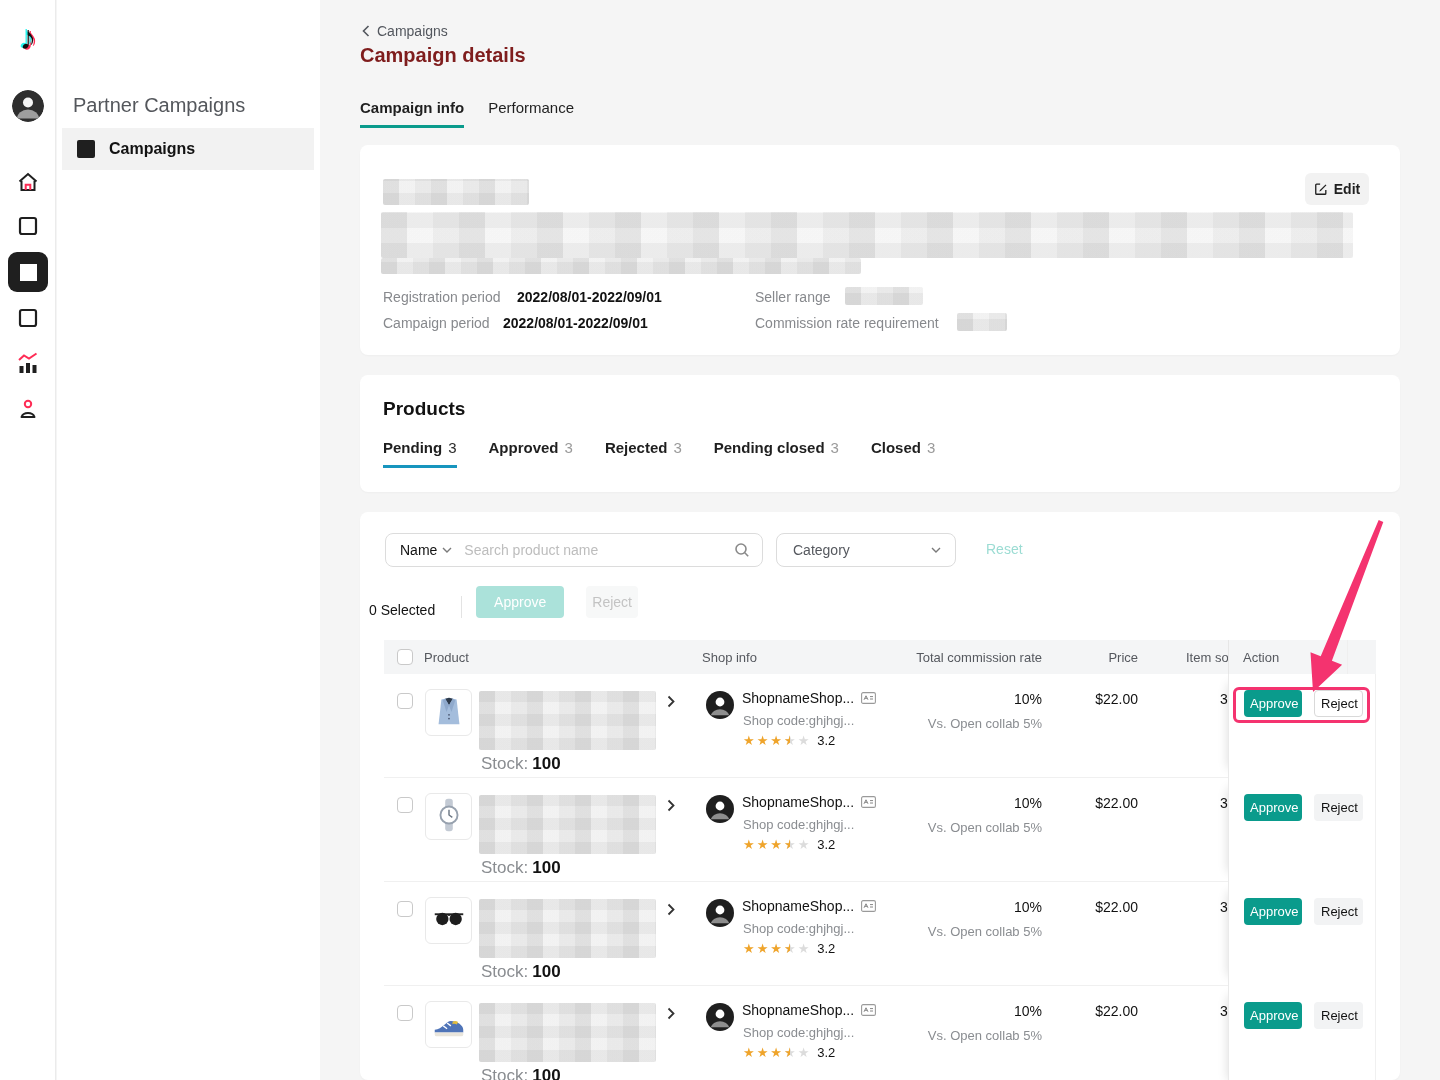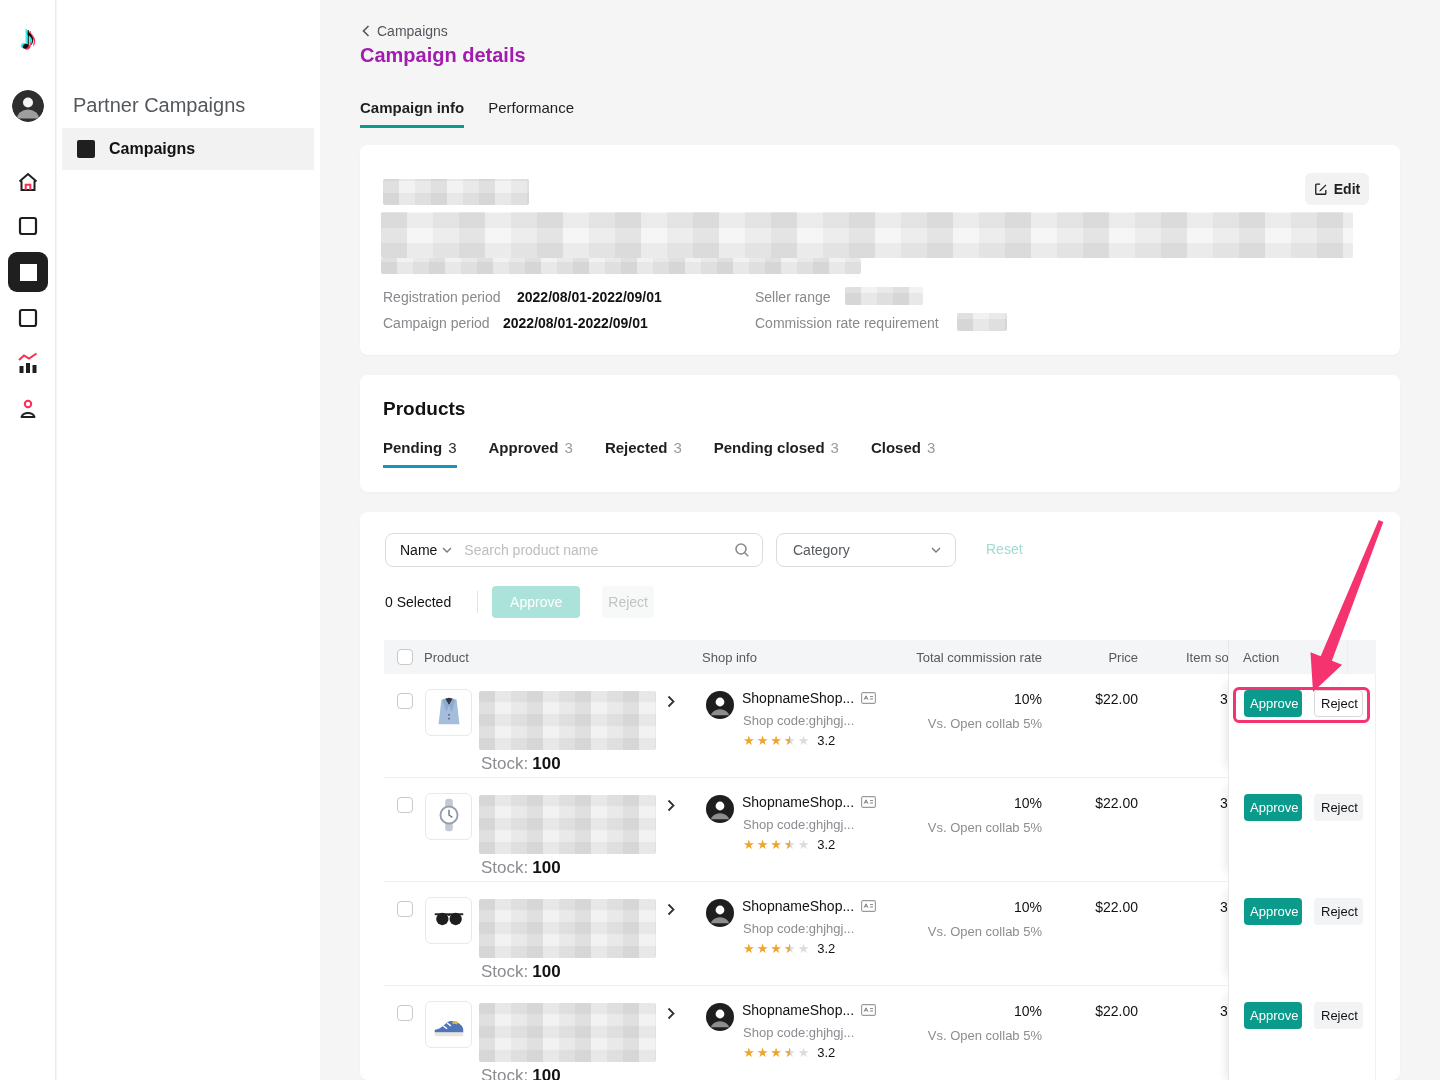--- a/index.html
+++ b/index.html
@@ -21,21 +21,21 @@
   .sidebar .stitle{position:absolute;left:16px;top:94px;font-size:20px;font-weight:500;color:#54575C;}
   .side-item{position:absolute;left:5px;top:128px;width:252px;height:42px;background:#F2F2F2;
              display:flex;align-items:center;gap:14px;padding-left:15px;cursor:pointer;}
   .side-item .sq{width:18px;height:18px;background:#1F1F1F;border-radius:2px;flex:0 0 auto;}
   .side-item .lbl{font-size:16px;font-weight:700;color:#121212;}
 
   
   .main{position:absolute;left:320px;top:0;width:1120px;height:100%;}
   .breadcrumb{position:absolute;left:42px;top:23px;display:flex;align-items:center;gap:7px;
               font-size:14px;color:#53575E;cursor:pointer;}
-  .pg-title{position:absolute;left:40px;top:44px;font-size:20px;font-weight:700;color:#a21caf;}
+  .pg-title{position:absolute;left:40px;top:44px;font-size:20px;font-weight:700;color:#7f1d1d;}
   .top-tabs{position:absolute;left:40px;top:99px;display:flex;gap:24px;}
   .ttab{font-size:15px;color:#1F1F1F;padding-bottom:9px;cursor:pointer;}
   .ttab.active{font-weight:700;border-bottom:3px solid #0A9B8C;}
 
   .card{position:absolute;background:#fff;border-radius:8px;box-shadow:0 1px 2px rgba(0,0,0,.03);}
   .card1{left:40px;top:145px;width:1040px;height:210px;}
   .card2{left:40px;top:375px;width:1040px;height:117px;}
   .card3{left:40px;top:512px;width:1040px;height:568px;overflow:hidden;}
 
   
@@ -71,21 +71,21 @@
   
   .searchbox{position:absolute;left:25px;top:21px;width:378px;height:34px;border:1px solid #DCDCDC;
              border-radius:8px;display:flex;align-items:center;padding:0 12px 0 14px;background:#fff;}
   .searchbox .nm{font-size:14px;color:#121212;margin-right:5px;}
   .searchbox input{border:none;outline:none;flex:1;font-size:14px;margin-left:10px;font-family:inherit;color:#1d4ed8;background:transparent;}
   .searchbox input::placeholder{color:#BDBDBD;}
   .selectbox{position:absolute;left:416px;top:21px;width:180px;height:34px;border:1px solid #DCDCDC;
              border-radius:8px;display:flex;align-items:center;justify-content:space-between;
              padding:0 14px 0 16px;font-size:14px;color:#55585E;background:#fff;cursor:pointer;}
   .reset{position:absolute;left:626px;top:29px;font-size:14px;font-weight:500;color:#9BDCD3;cursor:default;}
-  .selrow{position:absolute;left:25px;top:74px;height:32px;display:flex;align-items:center;}
+  .selrow{position:absolute;left:9px;top:74px;height:32px;display:flex;align-items:flex-end;}
   .selcount{font-size:14px;color:#121212;}
   .seldiv{width:1px;height:22px;background:#E3E3E3;margin:0 14px 0 26px;}
   .btn-approve-dis{width:88px;height:32px;border:none;border-radius:4px;background:#ABE2DA;color:#fff;
                    font-size:14px;font-weight:500;font-family:inherit;}
   .btn-reject-dis{width:52px;height:32px;border:none;border-radius:4px;background:#F7F8F8;color:#C3C3C3;
                   font-size:14px;font-family:inherit;margin-left:22px;}
 
   
   .tbl{position:absolute;left:24px;top:128px;width:992px;}
   .thead{position:relative;height:34px;background:#F4F5F6;font-size:13px;color:#55585E;}

